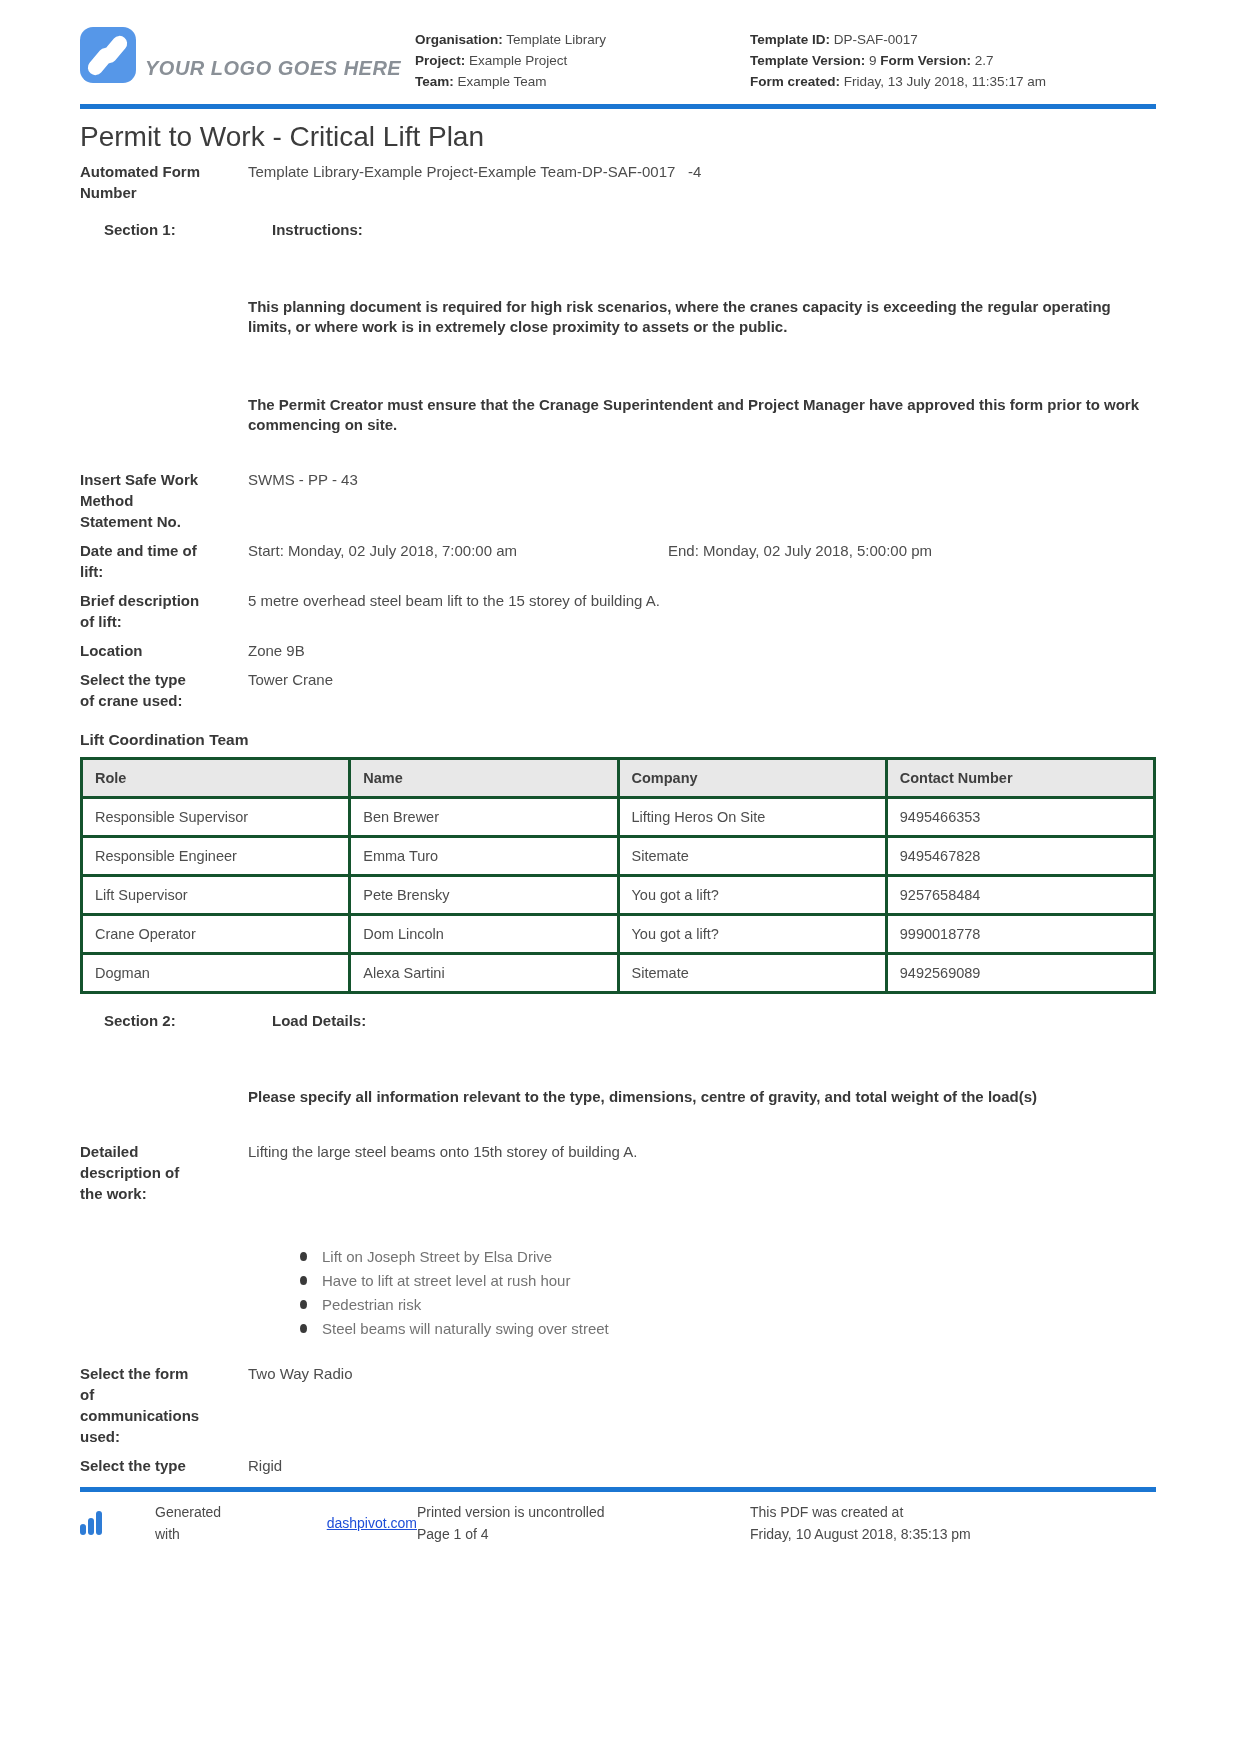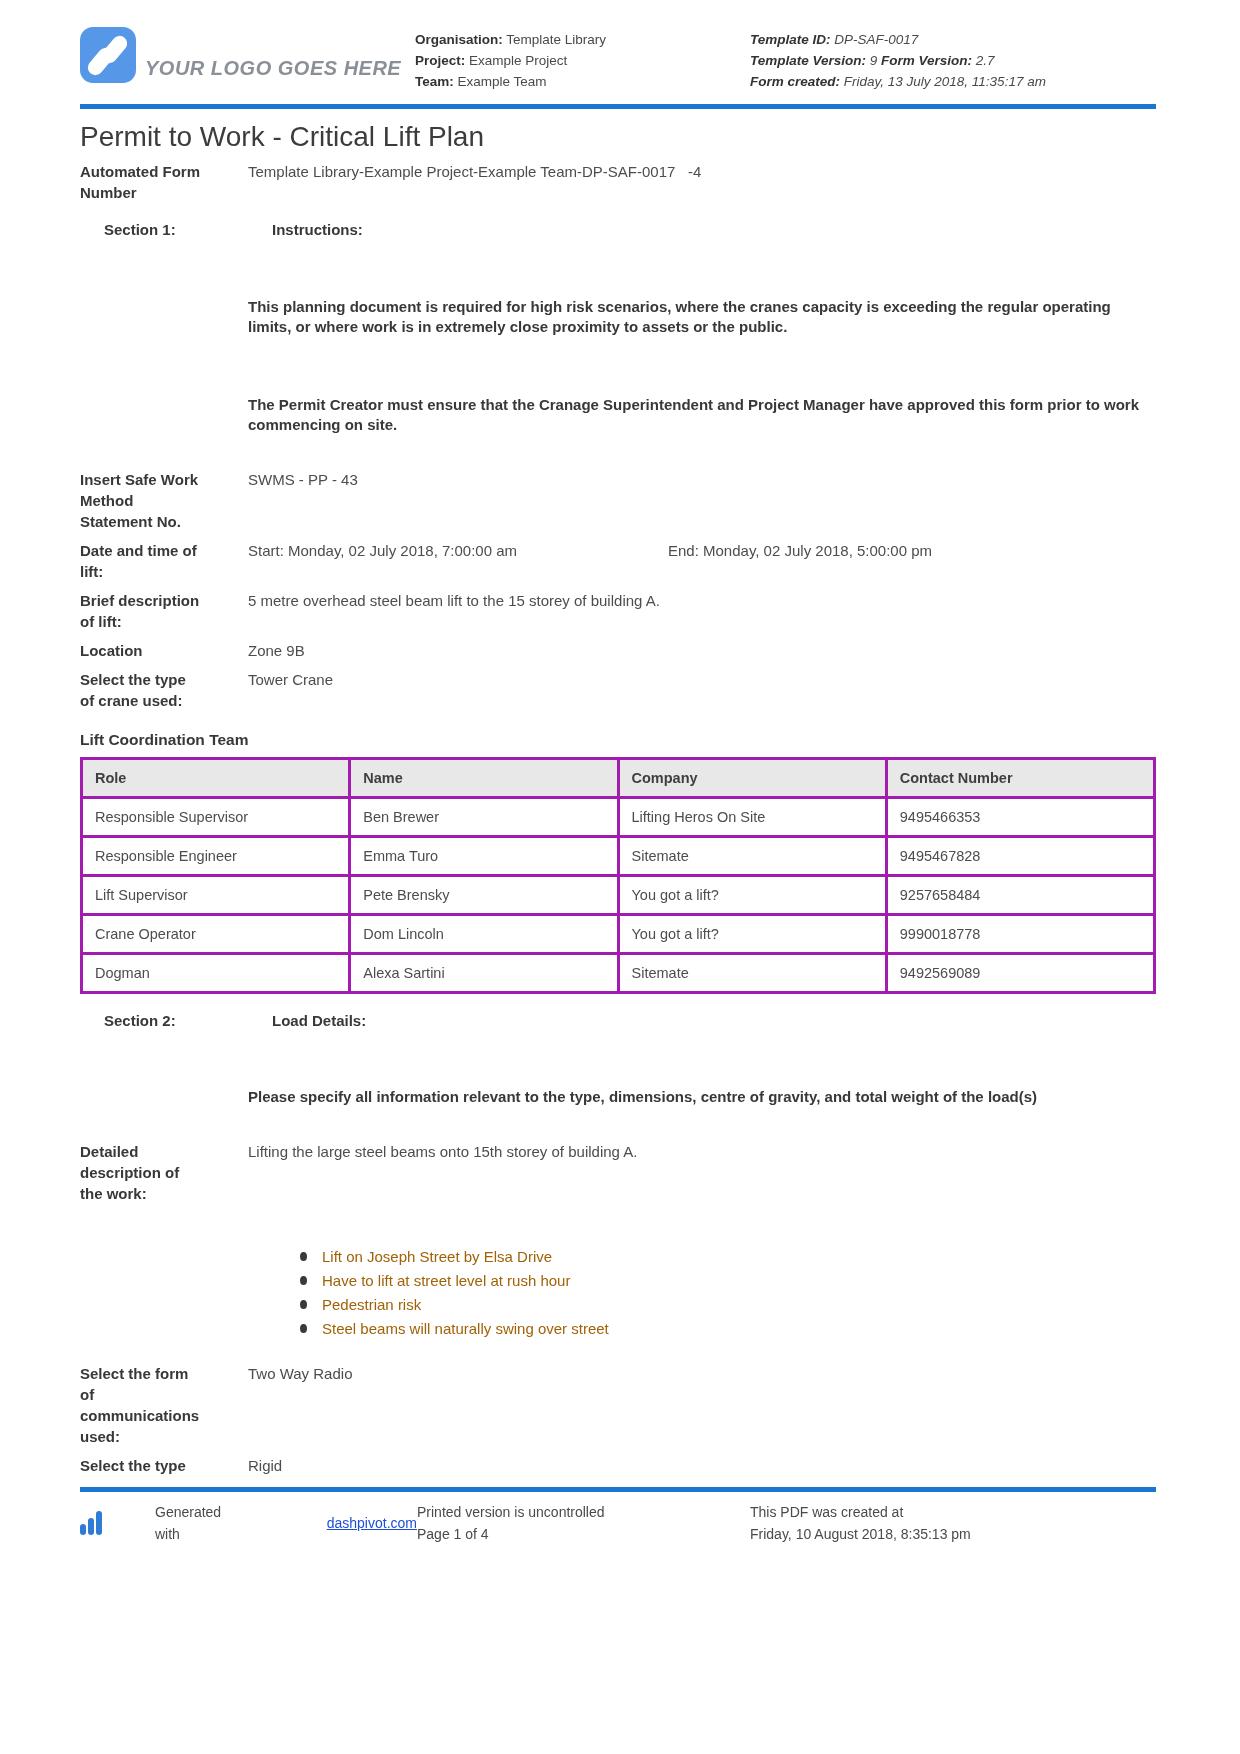--- a/index.html
+++ b/index.html
@@ -20,21 +20,21 @@
   }
   .logo-mark .pill { position:absolute; width:15px; height:31px; background:#ffffff; border-radius:8px; }
   .logo-mark .pill.p1 { top:7px;  left:27px; transform:rotate(40deg); }
   .logo-mark .pill.p2 { top:19px; left:13px; transform:rotate(40deg); }
   .logo-text {
     margin-left:9px; font-size:20px; font-weight:bold; font-style:italic;
     color:#8a9097; letter-spacing:0.5px; white-space:nowrap;margin-top:26px;
   }
   .info-block { font-size:13.5px; line-height:21px; color:#4a4a4a; padding-top:2px; }
   .info-block.org { width:335px; }
-  .info-block.meta { flex:1;font-style:italic; }
+  .info-block.meta { flex:1; }
   .info-block b { color:#333333; font-weight:bold; }
 
   .blue-rule { margin-top:12px; height:5px; background:#1b76d2; }
 
   
   .doc-title { margin-top:12px; font-size:28px; font-weight:400; color:#3c3c3c; }
 
   
   .field-row { display:flex; align-items:flex-start; margin-top:8px; }
   .field-label {
@@ -54,31 +54,31 @@
   .mt-p1 { margin-top:57px; }
   .mt-p2 { margin-top:58px; }
   .mt-swms { margin-top:34px; }
   .mt-note { margin-top:56px; }
   .mt-det { margin-top:34px; }
 
   
   .team-heading { margin-top:20px; font-weight:bold; color:#383838; font-size:15.5px; }
   table.team { width:100%; margin-top:8px; border-collapse:collapse; font-size:14.5px; }
   table.team th, table.team td {
-    border:3px solid #a21caf; padding:8px 12px; text-align:left;
+    border:3px solid #14532d; padding:8px 12px; text-align:left;
     color:#4d4d4d; background:#ffffff; line-height:20px;
   }
   table.team th { background:#e8e8e8; font-weight:bold; color:#3f3f3f; }
 
   
   .bullet-block { margin-left:218px; margin-top:42px; }
   .bullet-block ul { list-style:none; }
   .bullet-block li {
     position:relative; padding-left:24px; font-size:15px; line-height:21px;
-    color:#a16207; margin-bottom:3px;
+    color:#737373; margin-bottom:3px;
   }
   .bullet-block li::before {
     content:""; position:absolute; left:2px; top:6px;
     width:7px; height:9px; border-radius:50%; background:#3a3a3a;
   }
 
   
   .doc-footer {
     position:absolute; left:80px; right:84px; top:1487px;
     border-top:5px solid #1b76d2; padding-top:9px;

